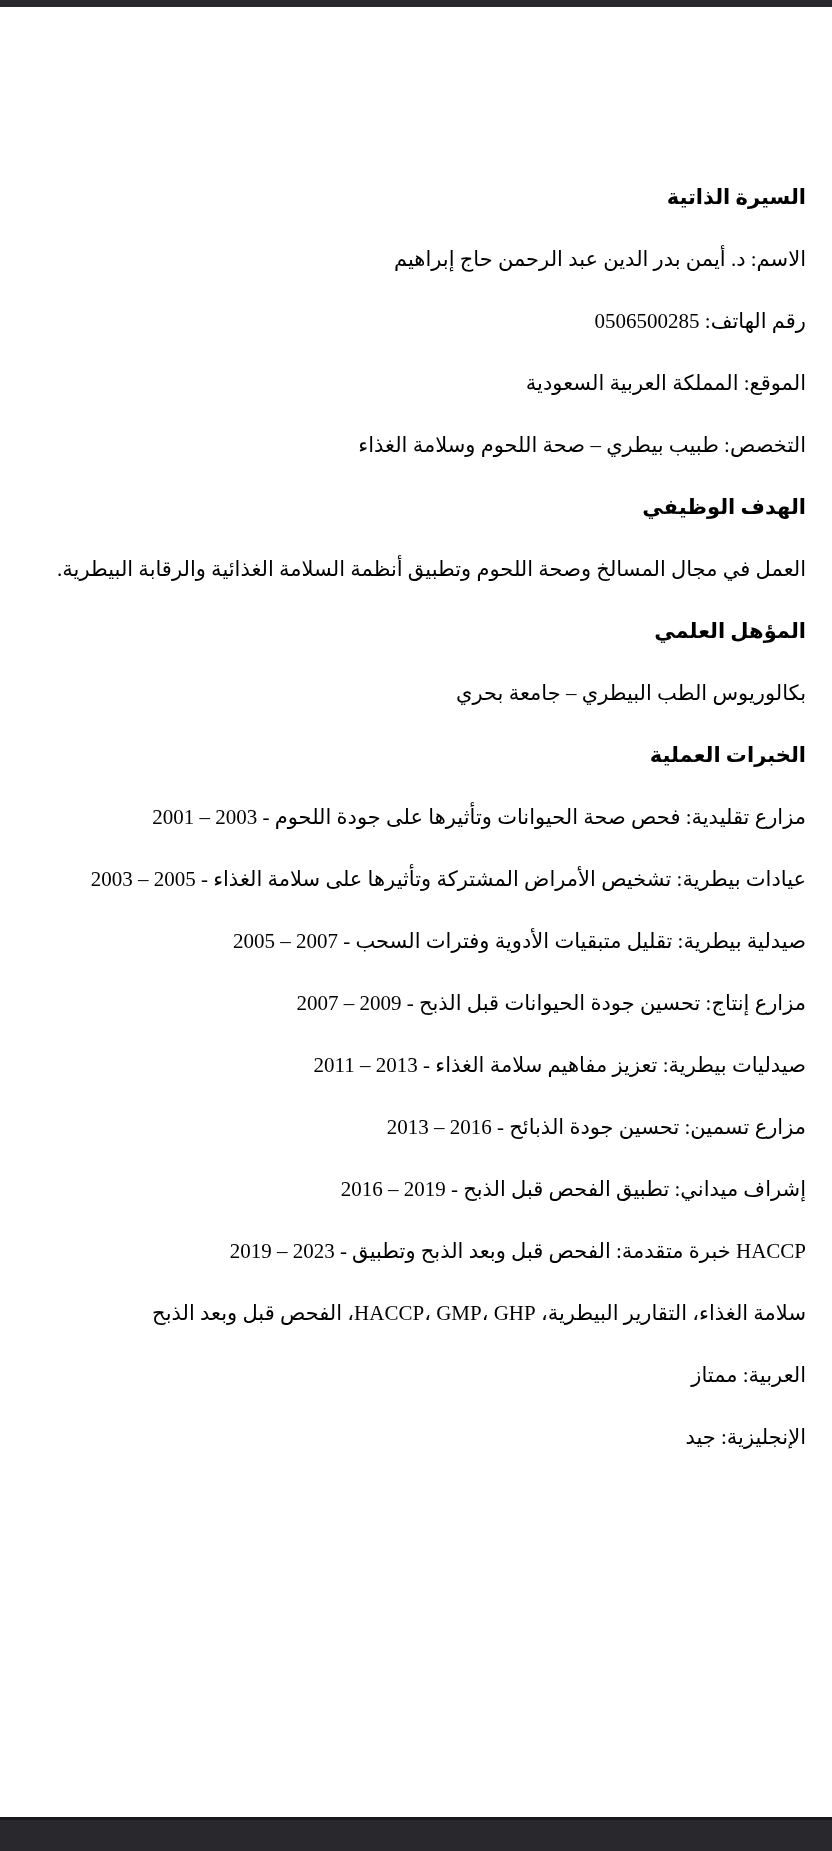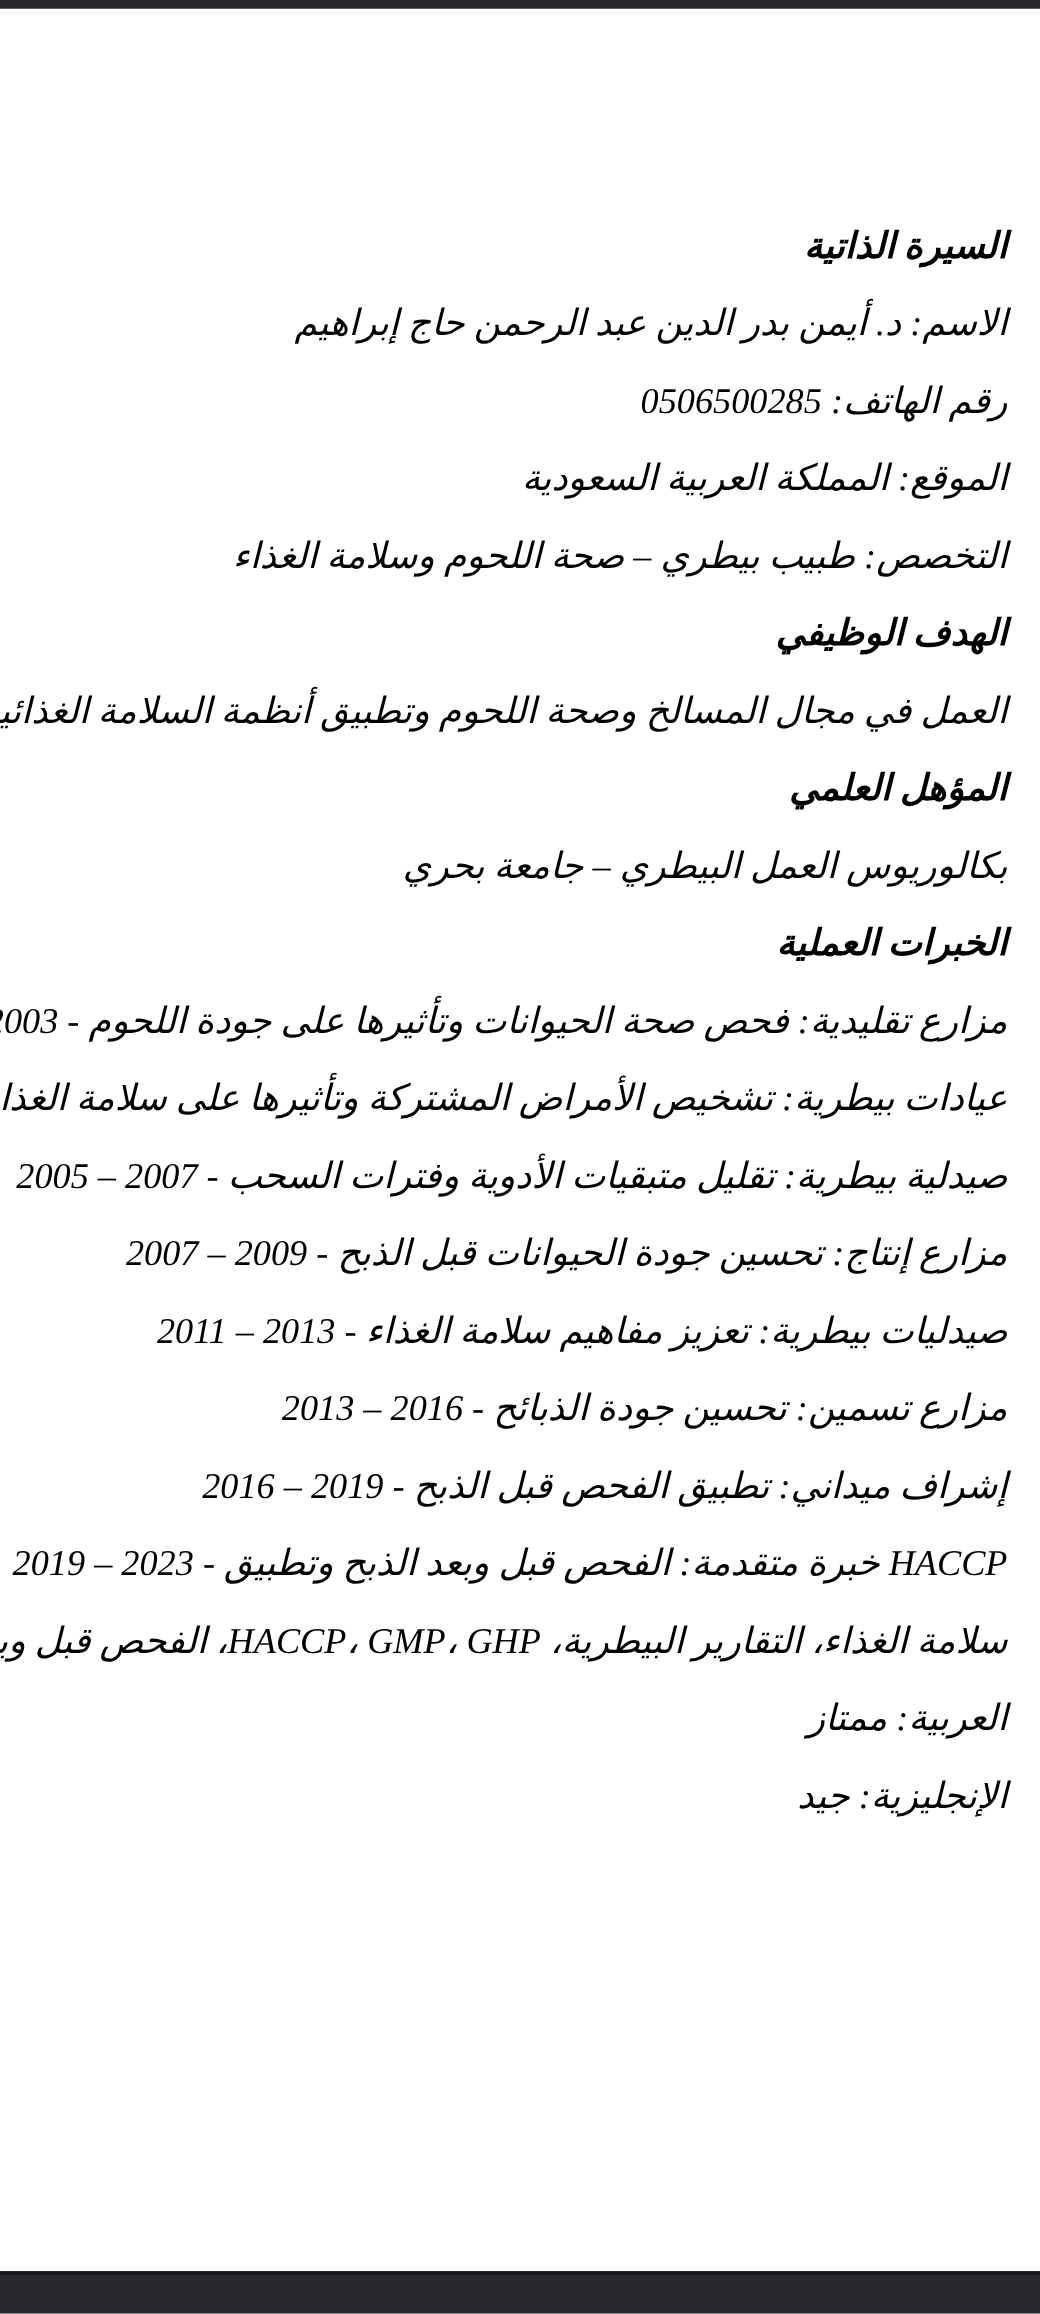--- a/index.html
+++ b/index.html
@@ -28,25 +28,24 @@
     box-sizing: border-box;
   }
   .doc {
     position: absolute; top: 0; left: 0; right: 0;
     padding: 166px 26px 0 8px;
     direction: rtl;
     text-align: right;
   }
   .doc p {
     margin: 0;
-    font-size: 29px;
+    font-size: 21px;
     line-height: 62px;
     white-space: nowrap;
     font-weight: normal;
-    font-style: italic;
   }
   .doc p.h {
     font-weight: bold;
   }
 </style>
 </head>
 <body>
 
 <div class="screen">
 
@@ -56,21 +55,21 @@
     <p class="h">السيرة الذاتية</p>
     <p>الاسم: د. أيمن بدر الدين عبد الرحمن حاج إبراهيم</p>
     <p>رقم الهاتف: 0506500285</p>
     <p>الموقع: المملكة العربية السعودية</p>
     <p>التخصص: طبيب بيطري – صحة اللحوم وسلامة الغذاء</p>
 
     <p class="h">الهدف الوظيفي</p>
     <p>العمل في مجال المسالخ وصحة اللحوم وتطبيق أنظمة السلامة الغذائية والرقابة البيطرية.</p>
 
     <p class="h">المؤهل العلمي</p>
-    <p>بكالوريوس العمل البيطري – جامعة بحري</p>
+    <p>بكالوريوس الطب البيطري – جامعة بحري</p>
 
     <p class="h">الخبرات العملية</p>
     <p>مزارع تقليدية: فحص صحة الحيوانات وتأثيرها على جودة اللحوم - 2003 – 2001</p>
     <p>عيادات بيطرية: تشخيص الأمراض المشتركة وتأثيرها على سلامة الغذاء - 2005 – 2003</p>
     <p>صيدلية بيطرية: تقليل متبقيات الأدوية وفترات السحب - 2007 – 2005</p>
     <p>مزارع إنتاج: تحسين جودة الحيوانات قبل الذبح - 2009 – 2007</p>
     <p>صيدليات بيطرية: تعزيز مفاهيم سلامة الغذاء - 2013 – 2011</p>
     <p>مزارع تسمين: تحسين جودة الذبائح - 2016 – 2013</p>
     <p>إشراف ميداني: تطبيق الفحص قبل الذبح - 2019 – 2016</p>
     <p>HACCP خبرة متقدمة: الفحص قبل وبعد الذبح وتطبيق - 2023 – 2019</p>

